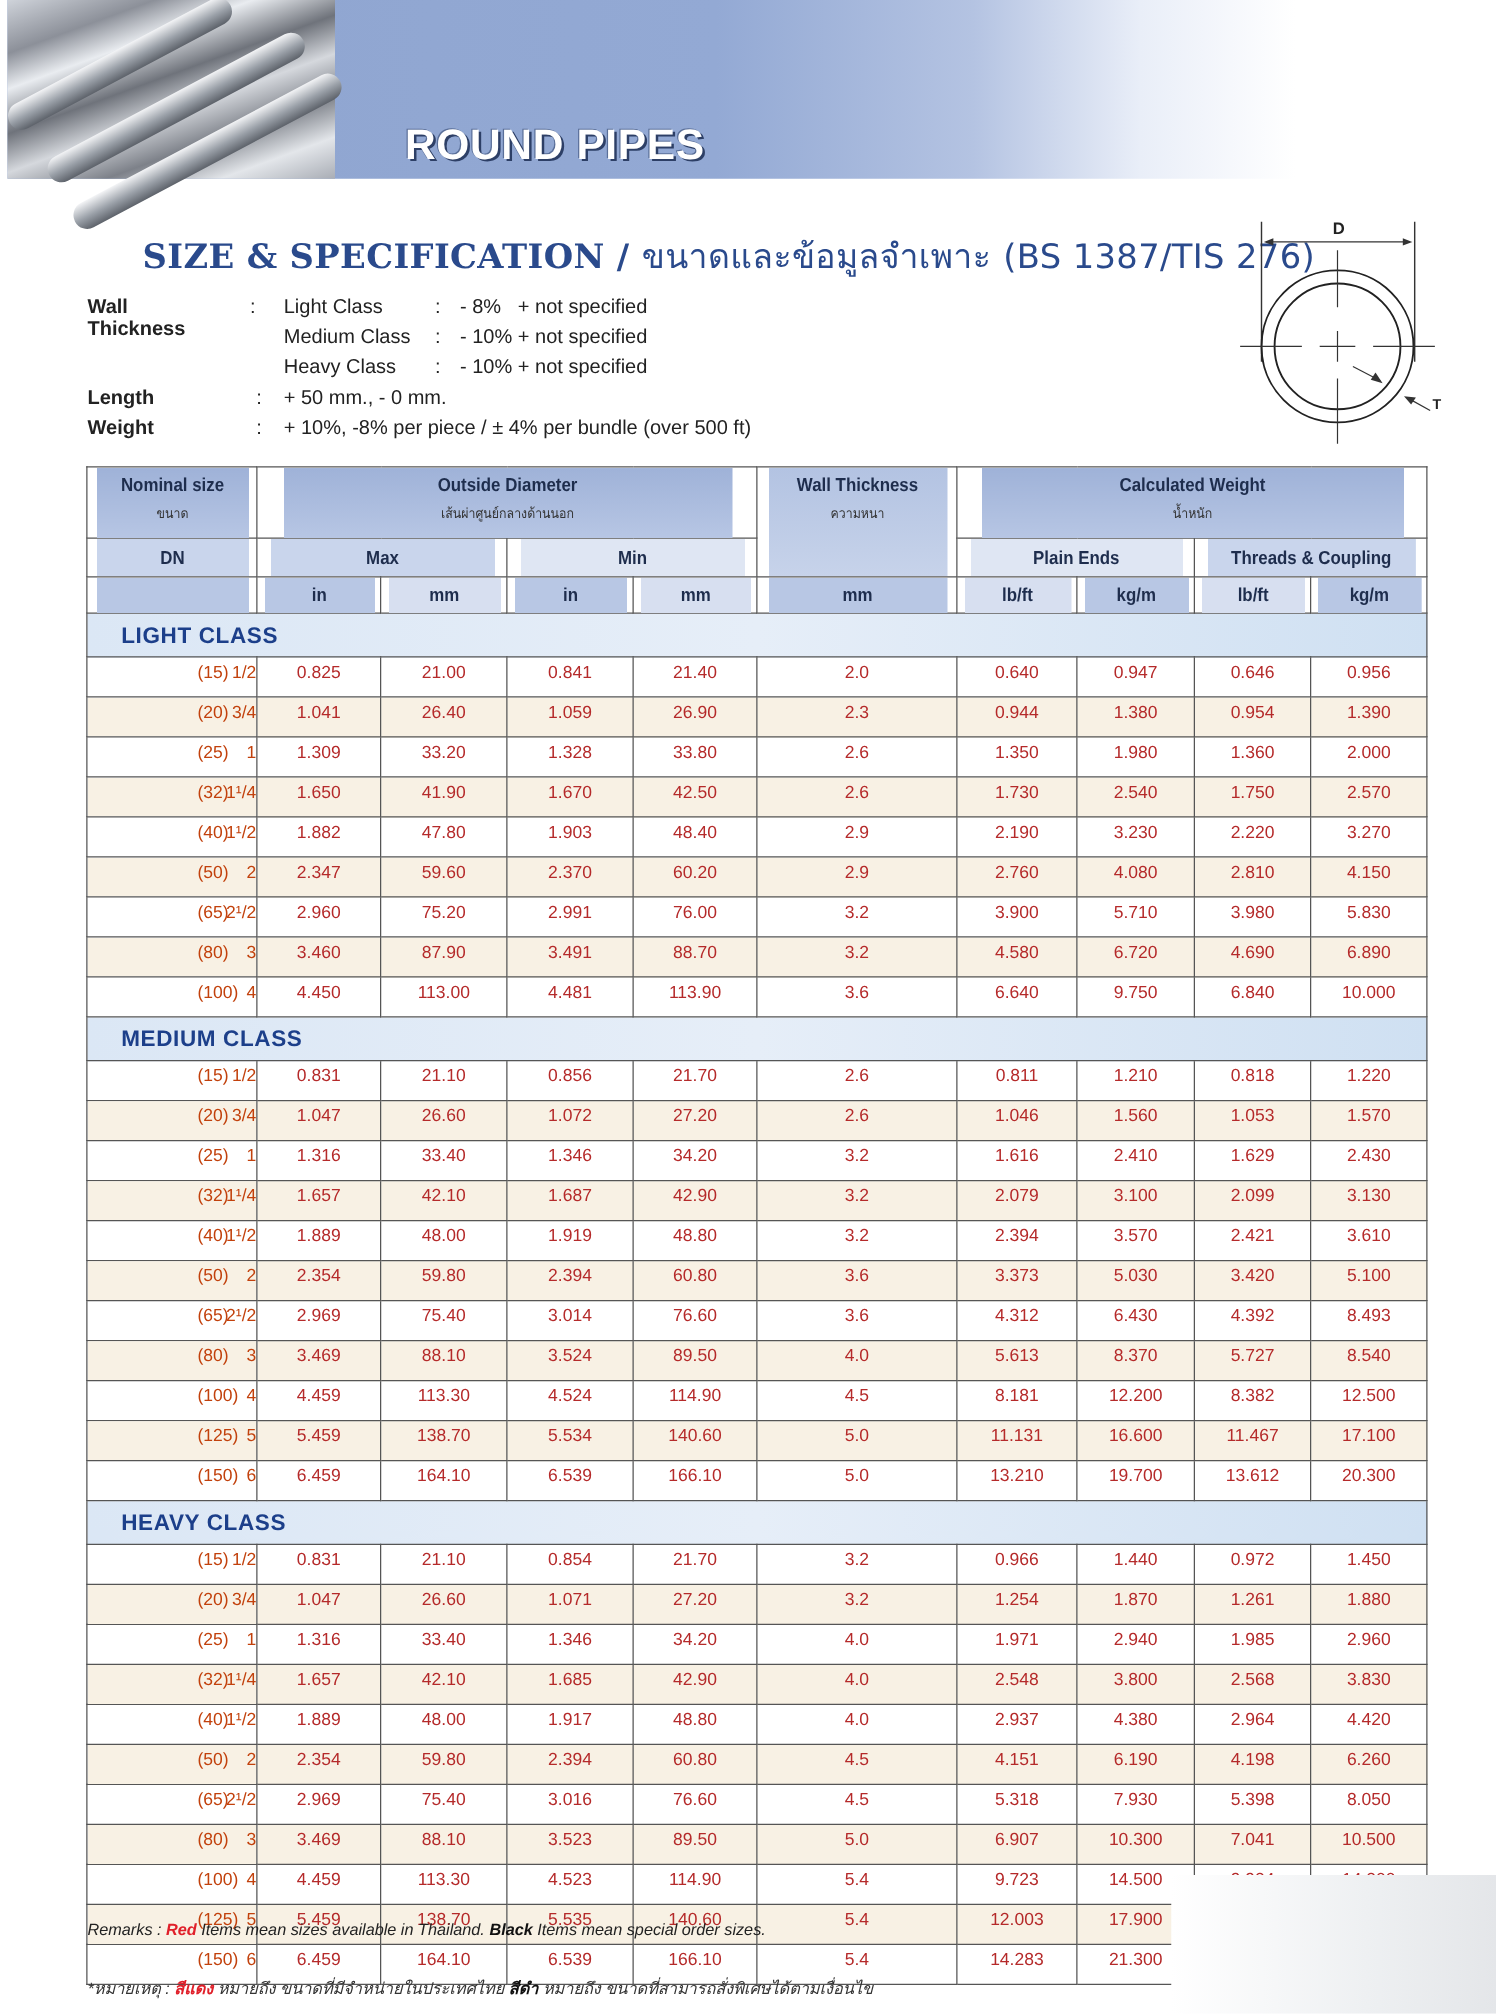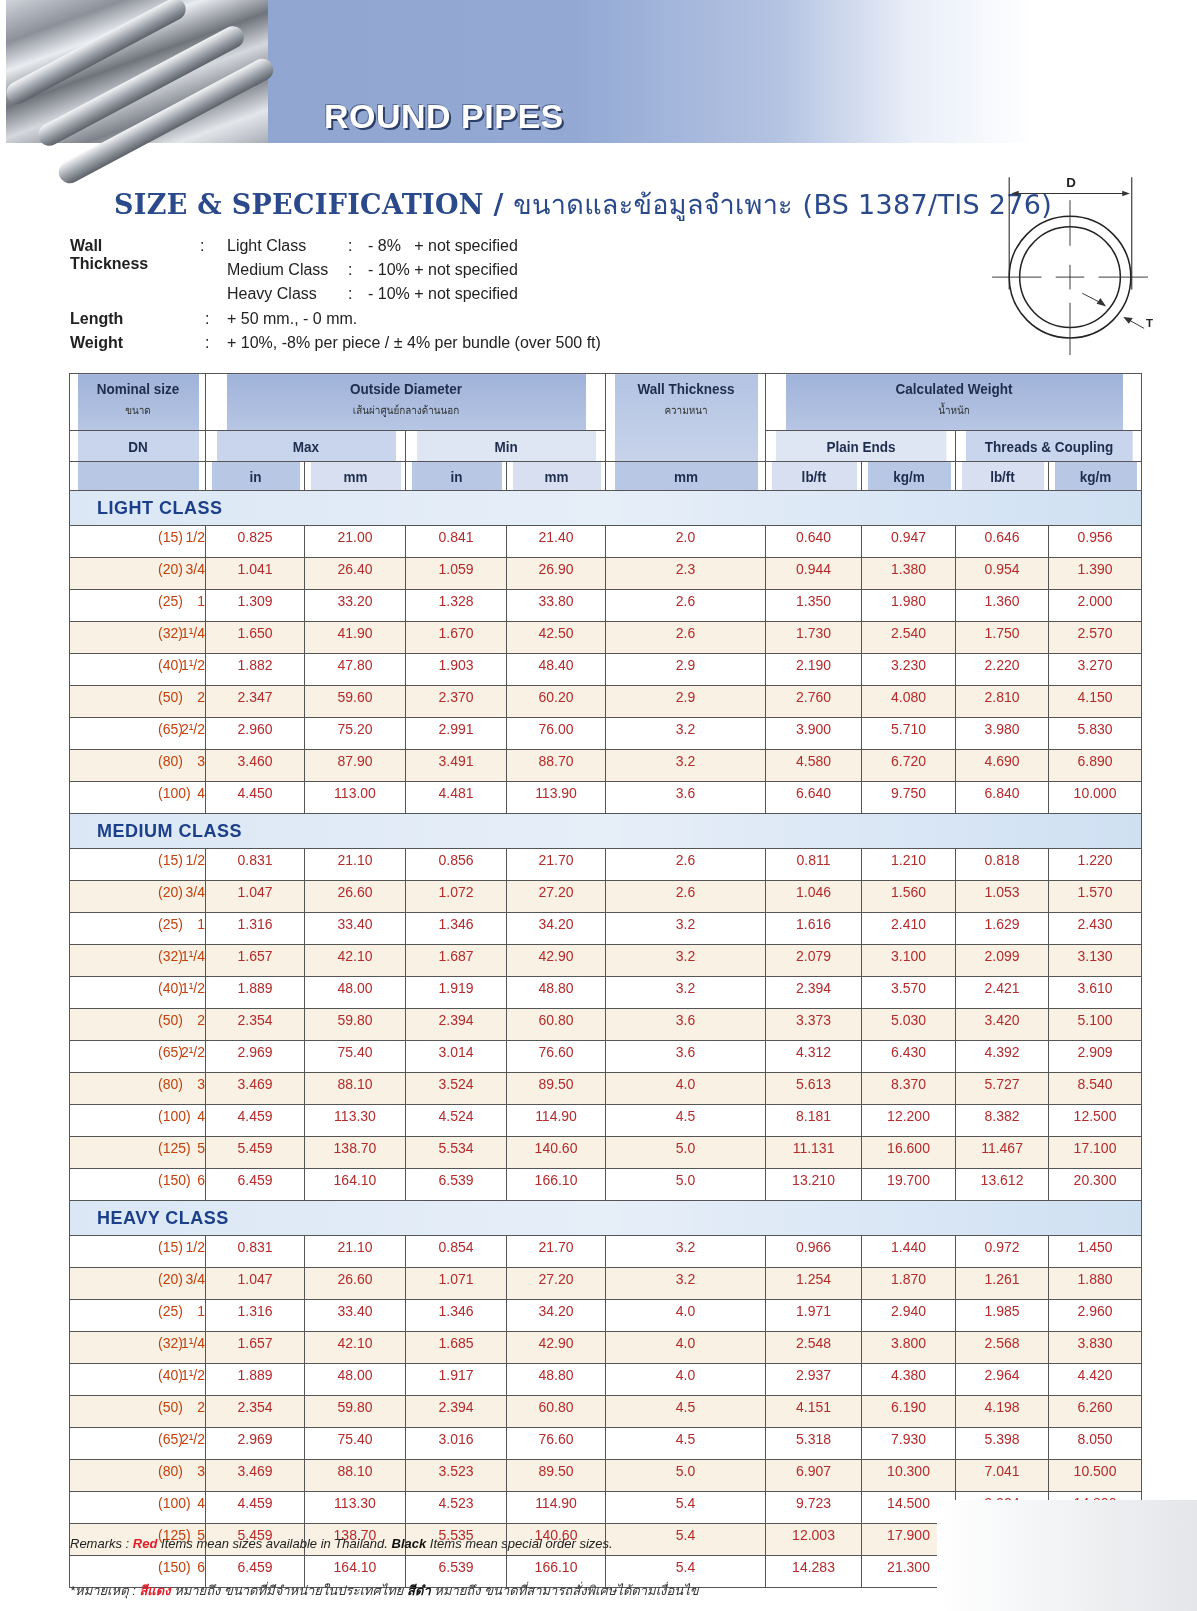--- a/index.html
+++ b/index.html
@@ -358,21 +358,21 @@
       <tr class="r">
         <td class="ns"><span>2¹/2</span><span class="dn">(65)</span></td>
         <td>2.969</td>
         <td>75.40</td>
         <td>3.014</td>
         <td>76.60</td>
         <td>3.6</td>
         <td>4.312</td>
         <td>6.430</td>
         <td>4.392</td>
-        <td>2.909</td>
+        <td>8.493</td>
       </tr>
       <tr class="r alt">
         <td class="ns"><span>3</span><span class="dn">(80)</span></td>
         <td>3.469</td>
         <td>88.10</td>
         <td>3.524</td>
         <td>89.50</td>
         <td>4.0</td>
         <td>5.613</td>
         <td>8.370</td>

